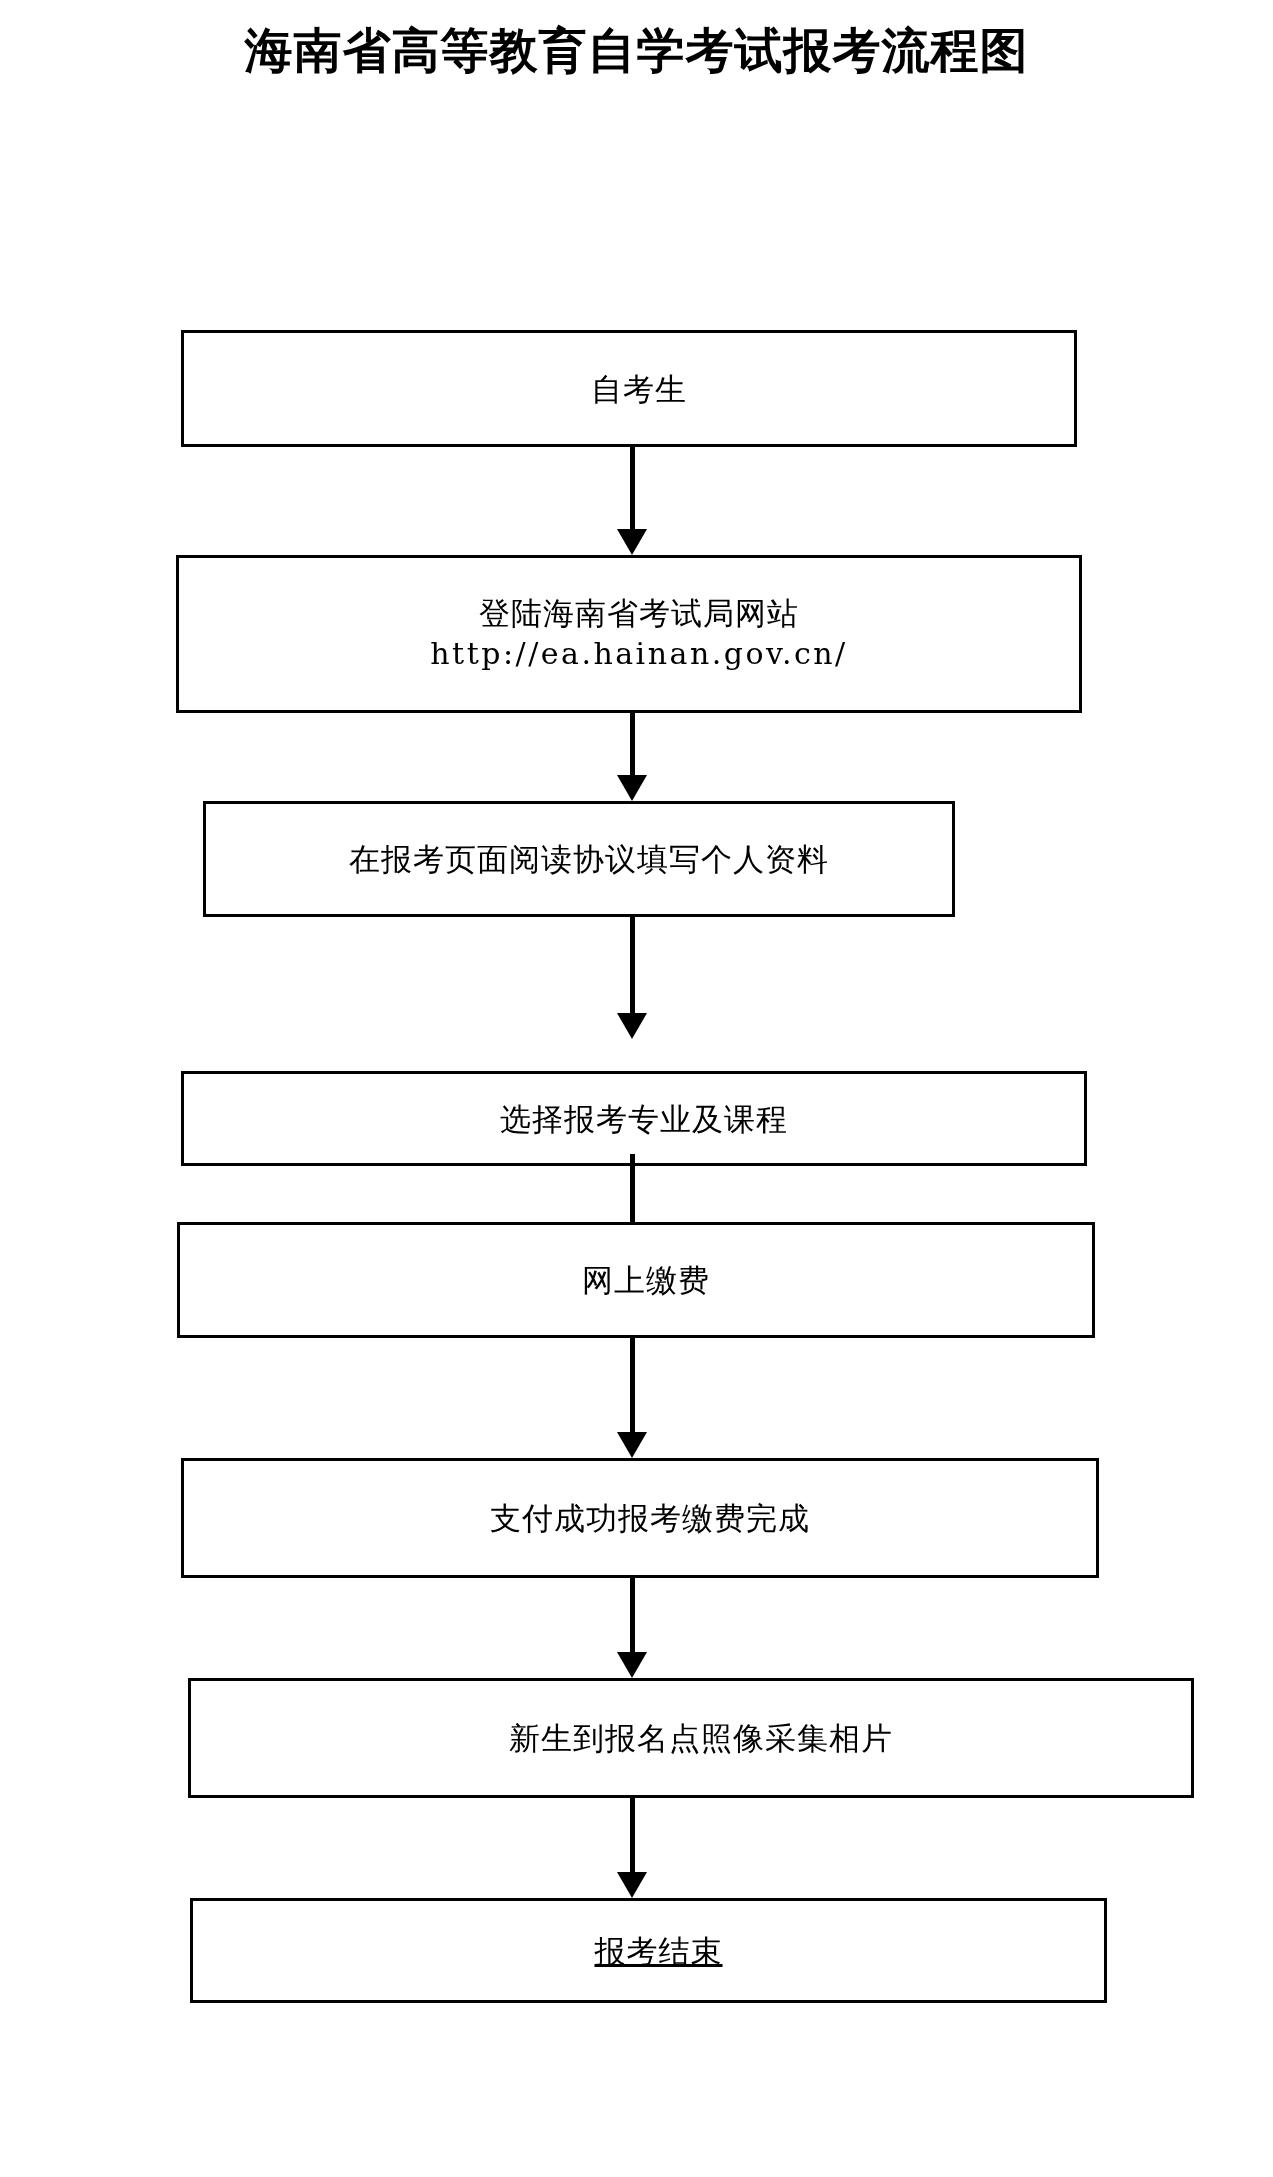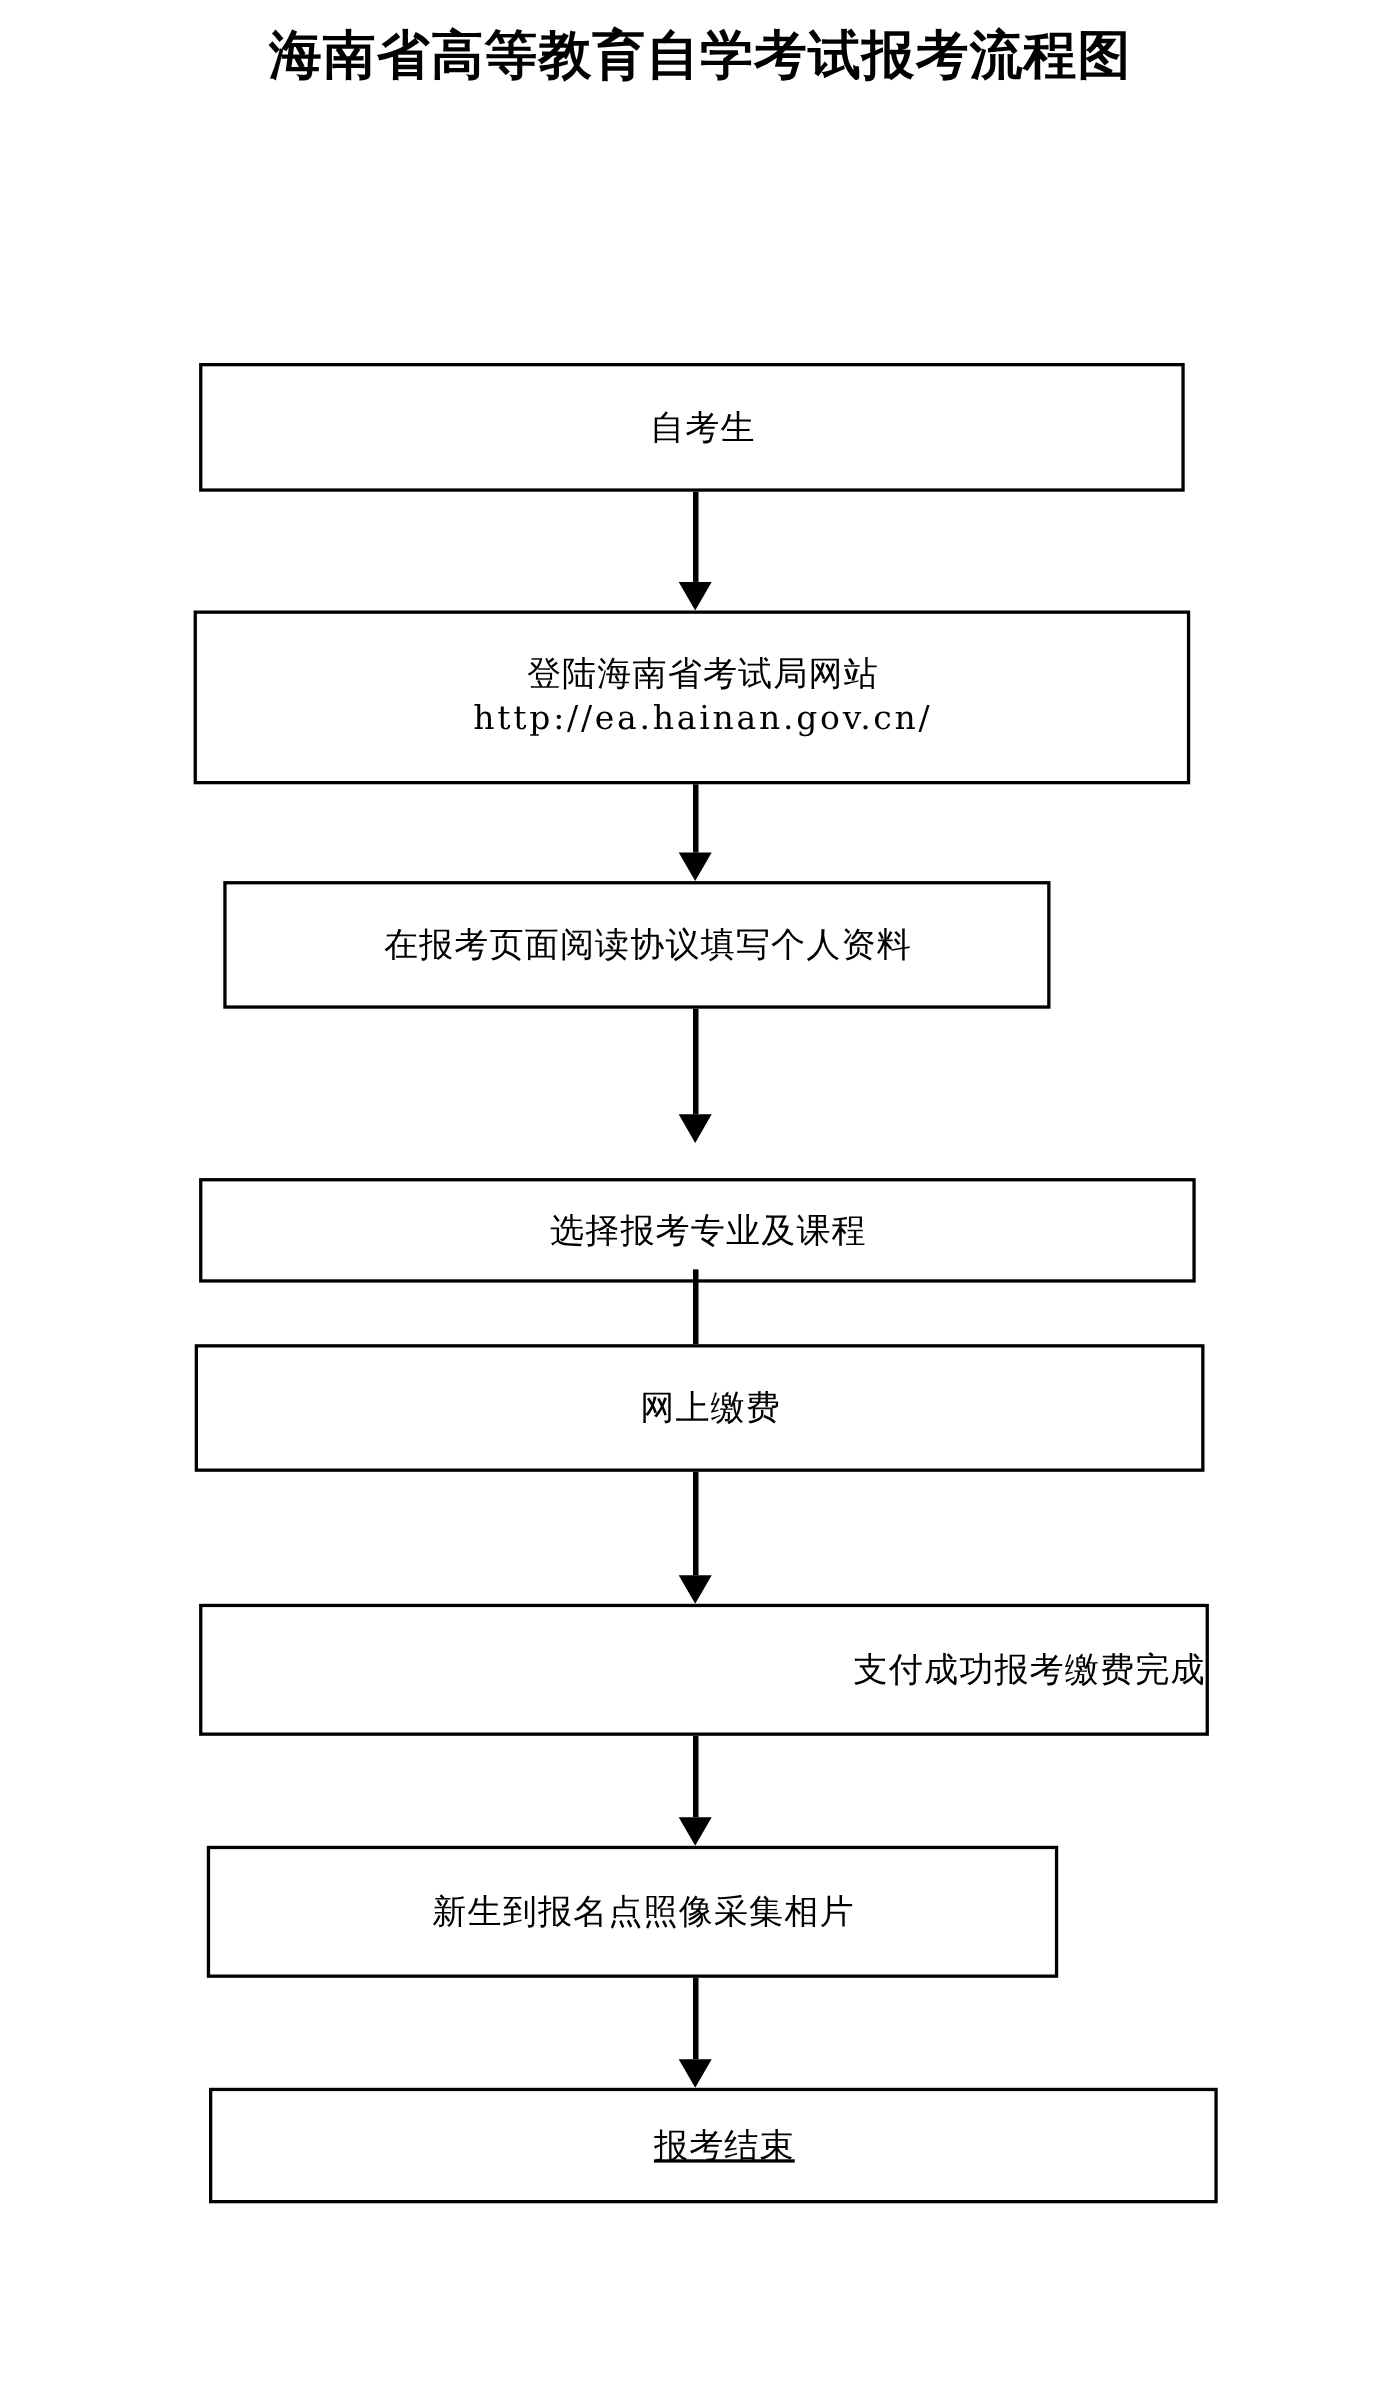--- a/index.html
+++ b/index.html
@@ -130,30 +130,30 @@
 
 <div class="flow-node" style="left:177px; top:1222px; width:918px; height:116px;">
   <div class="node-text">网上缴费</div>
 </div>
 
 <div class="flow-arrow" style="left:617px; top:1338px; width:30px; height:120px;">
   <div class="stem" style="height:94px;"></div>
   <div class="head"></div>
 </div>
 
-<div class="flow-node" style="left:181px; top:1458px; width:918px; height:120px;align-items:flex-end;">
+<div class="flow-node" style="left:181px; top:1458px; width:918px; height:120px;">
   <div class="node-text">支付成功报考缴费完成</div>
 </div>
 
 <div class="flow-arrow" style="left:617px; top:1578px; width:30px; height:100px;">
   <div class="stem" style="height:74px;"></div>
   <div class="head"></div>
 </div>
 
-<div class="flow-node" style="left:188px; top:1678px; width:774px; height:120px;">
+<div class="flow-node" style="left:188px; top:1678px; width:1006px; height:120px;">
   <div class="node-text">新生到报名点照像采集相片</div>
 </div>
 
 <div class="flow-arrow" style="left:617px; top:1798px; width:30px; height:100px;">
   <div class="stem" style="height:74px;"></div>
   <div class="head"></div>
 </div>
 
 <div class="flow-node" style="left:190px; top:1898px; width:917px; height:105px;text-decoration:underline;">
   <div class="node-text">报考结束</div>

